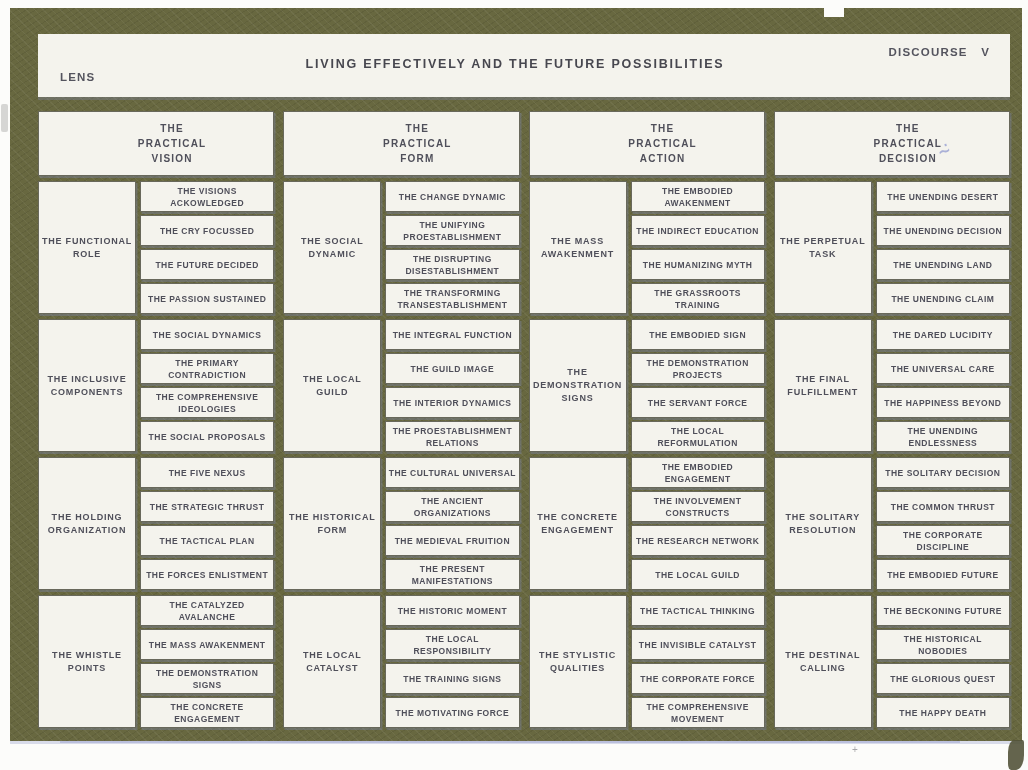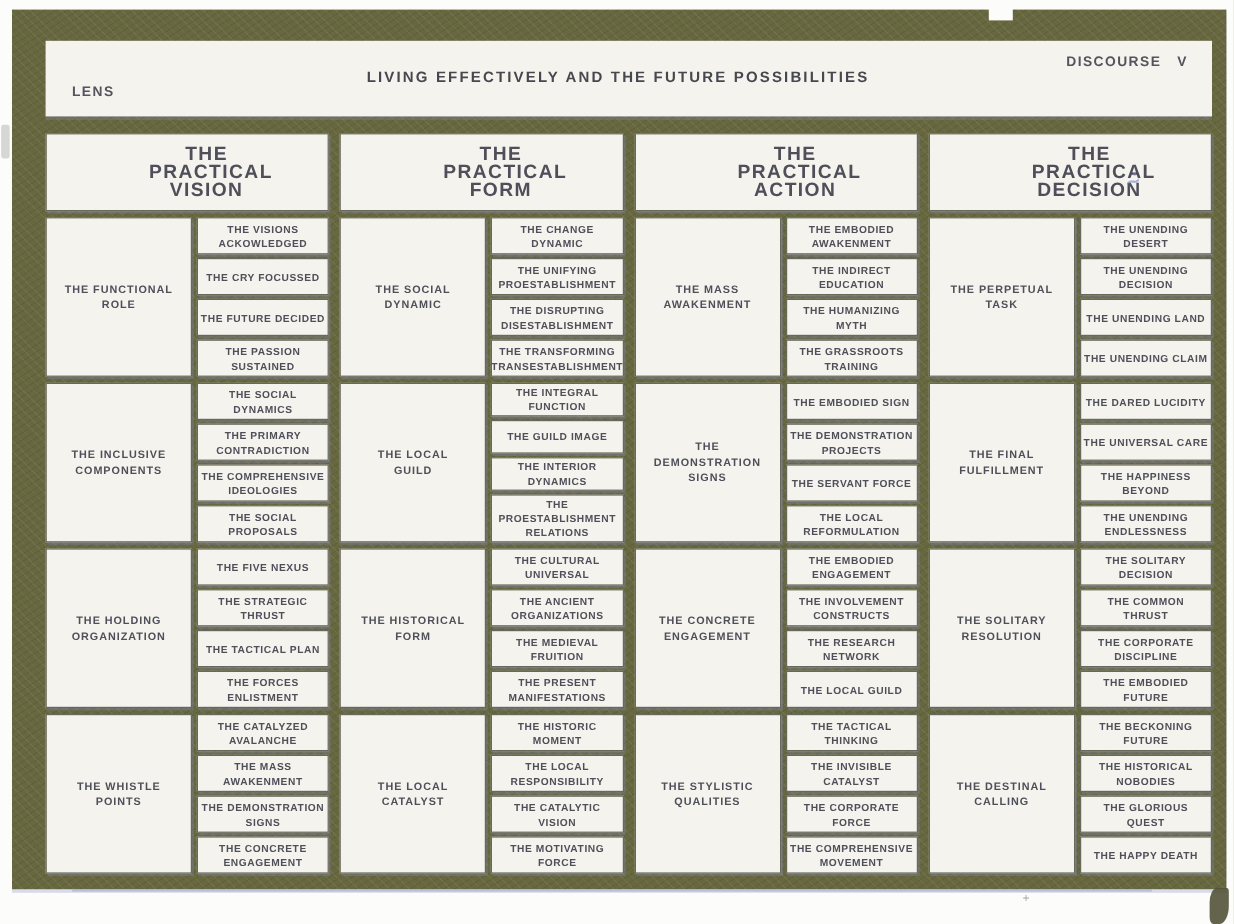--- a/index.html
+++ b/index.html
@@ -17,27 +17,27 @@
   .titlebar{position:absolute;left:28px;top:26px;width:972px;height:63px;background:#f4f3ed;
             box-shadow:0 3px 0 rgba(128,138,190,0.28);}
   .lens{position:absolute;left:22px;top:12px;font-size:11.5px;font-weight:bold;
         letter-spacing:1.2px;color:#54545e;margin-top:25px;}
   .discourse{position:absolute;right:20px;top:12px;font-size:11.5px;font-weight:bold;
              letter-spacing:1.2px;word-spacing:9px;color:#54545e;}
   .maintitle{position:absolute;left:0;right:18px;top:23px;text-align:center;font-size:12.5px;
              font-weight:bold;letter-spacing:1.8px;color:#47474f;}
   .colheads{position:absolute;left:28px;top:103px;width:972px;height:65px;
             display:grid;grid-template-columns:repeat(4,1fr);gap:9px;}
-  .colhead{font-size:16px;letter-spacing:1.2px;line-height:15px;padding-left:32px;}
+  .colhead{font-size:10px;letter-spacing:1.2px;line-height:15px;padding-left:32px;}
   .colhead span{display:inline-block;max-width:96px;}
   .rows{position:absolute;left:28px;top:173px;width:972px;display:flex;
         flex-direction:column;gap:5px;}
   .grid-row{height:133px;display:grid;grid-template-columns:repeat(4,1fr);gap:9px;}
   .group{display:flex;gap:4px;min-width:0;}
-  .label{flex:0 0 92px;font-size:9px;letter-spacing:0.8px;line-height:13px;padding:14px;}
+  .label{flex:0 0 92px;font-size:9px;letter-spacing:0.8px;line-height:13px;padding:2px;}
   .items{flex:1;display:flex;flex-direction:column;gap:3px;min-width:0;}
   .item{flex:1;font-size:8.5px;letter-spacing:0.5px;line-height:12px;padding:1px 2px;}
   .penmark{position:absolute;left:938px;top:142px;color:rgba(120,132,200,0.6);
            font-size:15px;transform:rotate(-12deg);font-weight:bold;}
   .notch{position:absolute;left:824px;top:6px;width:20px;height:11px;background:#fcfcfa;}
   .smudge-br{position:absolute;left:1008px;top:740px;width:16px;height:30px;background:#53533a;
              border-radius:40% 10% 50% 20%;opacity:0.9;}
   .plusmark{position:absolute;left:852px;top:744px;color:rgba(110,110,115,0.6);font-size:10px;}
   .speck-left{position:absolute;left:1px;top:104px;width:7px;height:28px;
               background:rgba(125,125,125,0.3);border-radius:2px;}
@@ -198,21 +198,21 @@
             <div class="box item">THE MASS AWAKENMENT</div>
             <div class="box item">THE DEMONSTRATION SIGNS</div>
             <div class="box item">THE CONCRETE ENGAGEMENT</div>
           </div>
         </div>
         <div class="group">
           <div class="box label">THE LOCAL CATALYST</div>
           <div class="items">
             <div class="box item">THE HISTORIC MOMENT</div>
             <div class="box item">THE LOCAL RESPONSIBILITY</div>
-            <div class="box item">THE CATALYTIC VISION</div>
+            <div class="box item">THE TRAINING SIGNS</div>
             <div class="box item">THE MOTIVATING FORCE</div>
           </div>
         </div>
         <div class="group">
           <div class="box label">THE STYLISTIC QUALITIES</div>
           <div class="items">
             <div class="box item">THE TACTICAL THINKING</div>
             <div class="box item">THE INVISIBLE CATALYST</div>
             <div class="box item">THE CORPORATE FORCE</div>
             <div class="box item">THE COMPREHENSIVE MOVEMENT</div>

